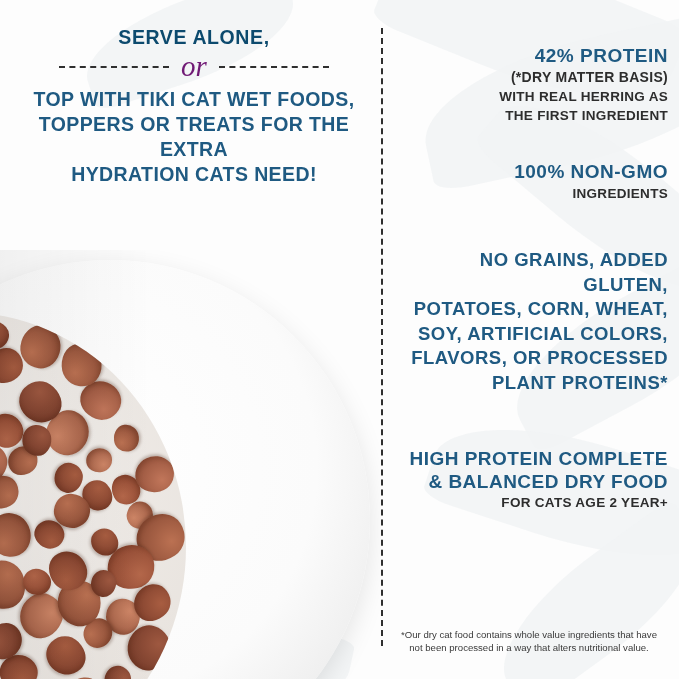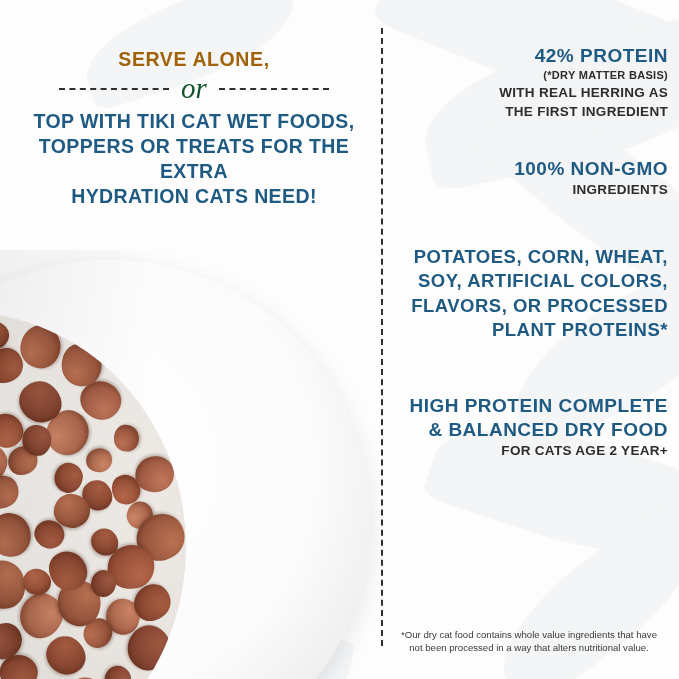--- a/index.html
+++ b/index.html
@@ -60,42 +60,41 @@
     top: 26px;
     width: 340px;
     text-align: center;
     color: #1d4f72;
   }
   .serve-alone {
     font-family: "Liberation Sans", sans-serif;
     font-weight: bold;
     font-size: 19.5px;
     letter-spacing: .6px;
-    color: #a16207;
+    color: #0c4a6e;
     line-height: 1.15;
-    margin-top: 22px;
   }
   .or-row {
     display: flex;
     align-items: center;
     justify-content: center;
     gap: 10px;
     margin: 4px 0 6px 0;
   }
   .or-dash {
     flex: 1;
     height: 0;
     border-top: 2px dashed #2f2f2f;
     max-width: 110px;
   }
   .or-word {
     font-family: "Liberation Serif", serif;
     font-style: italic;
     font-size: 29px;
-    color: #14532d;
+    color: #701a75;
     line-height: 1;
     padding: 0 2px;
   }
   .top-with {
     font-weight: bold;
     font-size: 19.5px;
     letter-spacing: .4px;
     line-height: 1.28;
     color: #1f5a82;
   }
@@ -119,21 +118,21 @@
   }
   .claim .sub {
     font-weight: bold;
     font-size: 13.5px;
     letter-spacing: .3px;
     line-height: 1.25;
     color: #2d2d2d;
     margin-top: 2px;
   }
   .claim .sub.small {
-    font-size: 11px;
+    font-size: 14px;
   }
 
   .claim-protein { margin-top: 16px; }
   .claim-minimal { margin-top: 44px; }
   .claim-nongmo  { margin-top: 36px; }
   .claim-nograins{ margin-top: 46px; }
   .claim-nograins .head { font-size: 18.5px; line-height: 1.32; }
   .claim-highprotein { margin-top: 52px; }
 
   .footnote {
@@ -281,20 +280,21 @@
       <div class="sub">THE FIRST INGREDIENT</div>
     </div>
 
 
     <div class="claim claim-nongmo">
       <div class="head">100% NON-GMO</div>
       <div class="sub">INGREDIENTS</div>
     </div>
 
     <div class="claim claim-nograins">
+      <div class="head">NO GRAINS, ADDED GLUTEN,</div>
       <div class="head">POTATOES, CORN, WHEAT,</div>
       <div class="head">SOY, ARTIFICIAL COLORS,</div>
       <div class="head">FLAVORS, OR PROCESSED</div>
       <div class="head">PLANT PROTEINS*</div>
     </div>
 
     <div class="claim claim-highprotein">
       <div class="head">HIGH PROTEIN COMPLETE</div>
       <div class="head">&amp; BALANCED DRY FOOD</div>
       <div class="sub">FOR CATS AGE 2 YEAR+</div>

